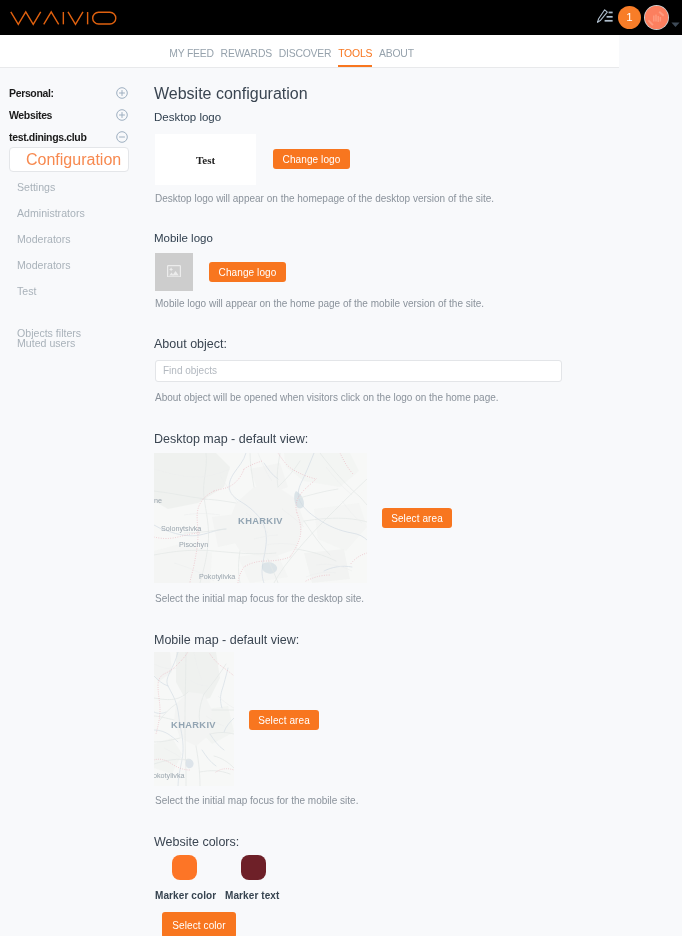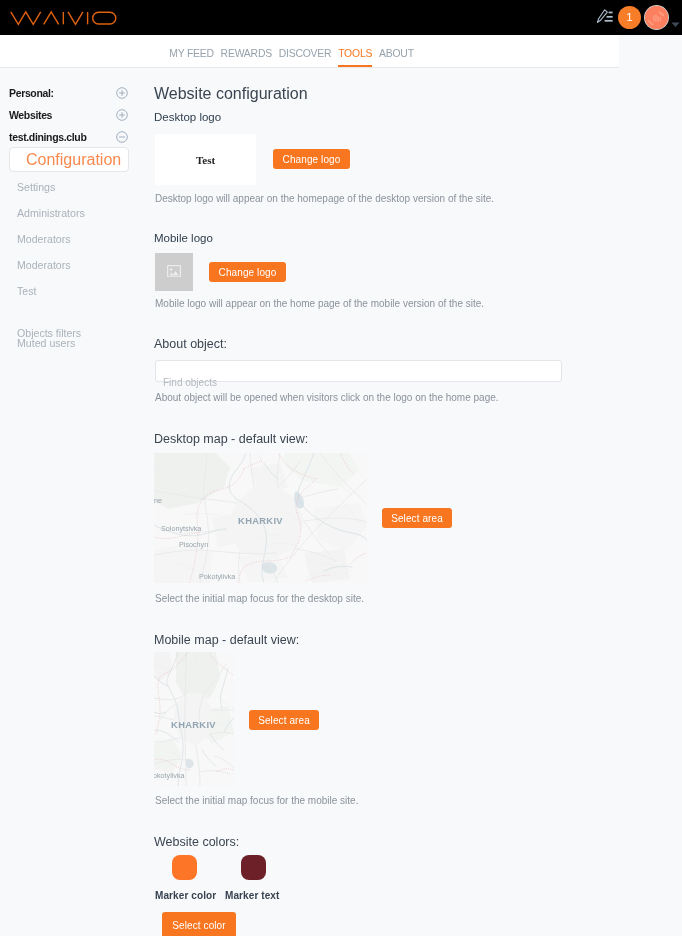--- a/index.html
+++ b/index.html
@@ -62,21 +62,21 @@
        display:flex;align-items:center;justify-content:center;cursor:pointer;
        letter-spacing:.1px;margin-left:7px;}
   .logo-preview{position:absolute;left:154px;background:#fff;display:flex;
                 align-items:center;justify-content:center;}
   .logo-preview .ptxt{font-family:"Liberation Serif",serif;font-weight:bold;
                       font-size:11px;color:#232323;}
   .mobile-ph{position:absolute;left:154px;background:#cdcdcd;display:flex;
              align-items:center;justify-content:center;}
   .findbox{position:absolute;left:154px;background:#fff;border:1px solid #e3e5e8;
            border-radius:3px;box-sizing:border-box;}
-  .findbox span{position:absolute;left:7px;top:0;font-size:10px;color:#b3b9c0;margin-top:12px;}
+  .findbox span{position:absolute;left:7px;top:0;font-size:10px;color:#b3b9c0;}
   .mapbox{position:absolute;left:154px;overflow:hidden;background:#eef0f1;}
   .swatch{position:absolute;border-radius:8px;}
 </style>
 </head>
 <body>
 
 <div class="topbar">
 
   <a class="logo">
     <svg width="116" height="19.5" viewBox="0 0 107 18" fill="none">

